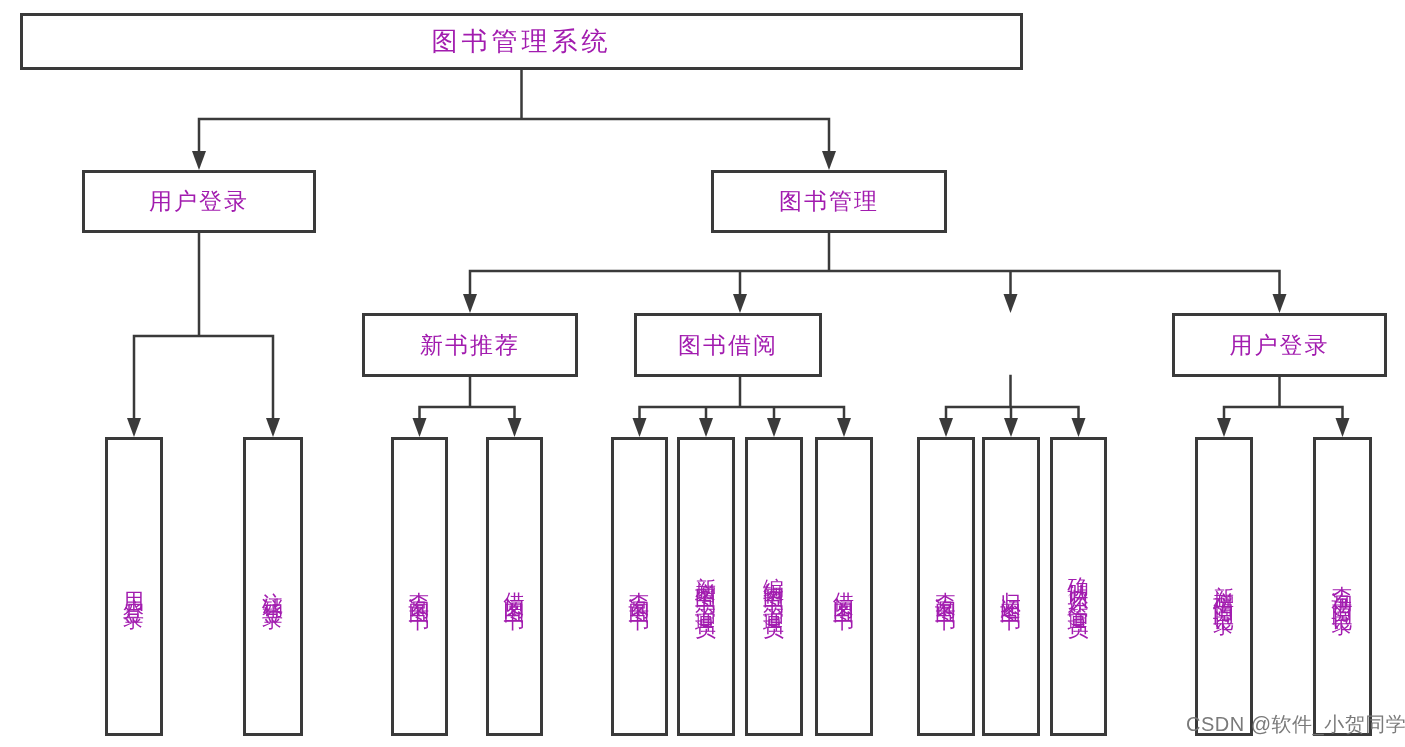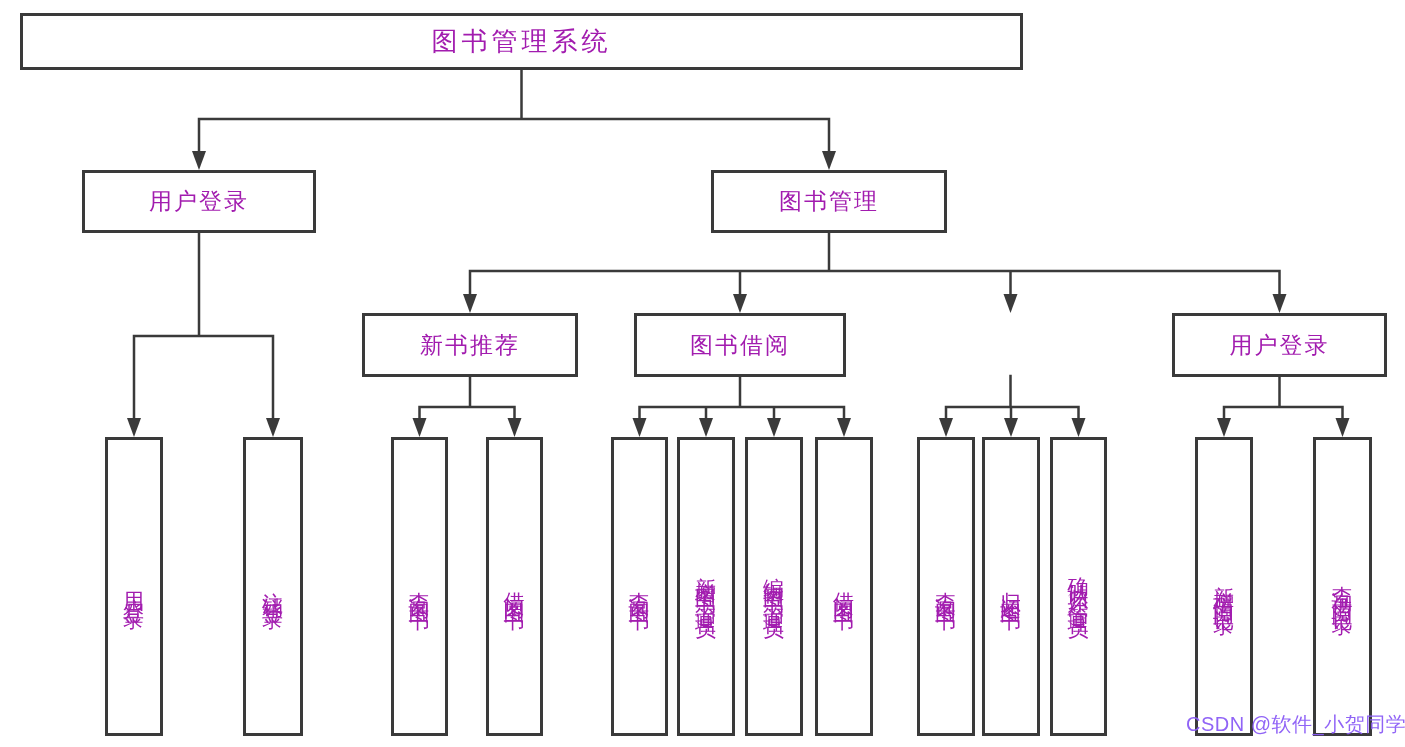--- a/index.html
+++ b/index.html
@@ -12,21 +12,21 @@
     position:absolute;box-sizing:border-box;border:3px solid #3a3a3a;background:#ffffff;
     display:flex;align-items:center;justify-content:center;color:#a21caf;z-index:2;
   }
   .node.h{font-size:23px;letter-spacing:2px;white-space:nowrap;}
   .node.root{font-size:26px;letter-spacing:4px;}
   .node.v{
     writing-mode:vertical-rl;text-orientation:mixed;
     font-size:21px;letter-spacing:6px;line-height:1;
   }
   .watermark{
-    position:absolute;z-index:5;color:#8b5cf6;font-size:20px;letter-spacing:0.5px;
+    position:absolute;z-index:5;color:#737373;font-size:20px;letter-spacing:0.5px;
     white-space:nowrap;opacity:0.95;
   }
 </style>
 </head>
 <body>
 
 <div class="stage">
 
   <svg class="wires" width="1405" height="747" viewBox="0 0 1405 747" xmlns="http://www.w3.org/2000/svg">
     <g stroke="#3a3a3a" stroke-width="2.5" fill="none" stroke-linecap="square">
@@ -67,21 +67,21 @@
       <polygon points="1335.5,418 1349.5,418 1342.5,437"></polygon>
     </g>
   </svg>
 
   <div class="node h root" style="left:20px;top:13px;width:1003px;height:57px">图书管理系统</div>
 
   <div class="node h" style="left:82px;top:170px;width:234px;height:63px">用户登录</div>
   <div class="node h" style="left:711px;top:170px;width:236px;height:63px">图书管理</div>
 
   <div class="node h" style="left:362px;top:313px;width:216px;height:64px">新书推荐</div>
-  <div class="node h" style="left:634px;top:313px;width:212px;height:64px">图书借阅</div>
+  <div class="node h" style="left:634px;top:313px;width:188px;height:64px">图书借阅</div>
   <div class="node h" style="left:1172px;top:313px;width:215px;height:64px">用户登录</div>
 
   <div class="node v" style="left:105px;top:437px;width:58px;height:299px">用户登录</div>
   <div class="node v" style="left:243px;top:437px;width:60px;height:299px">注销登录</div>
 
   <div class="node v" style="left:391px;top:437px;width:57px;height:299px">查询图书</div>
   <div class="node v" style="left:486px;top:437px;width:57px;height:299px">借阅图书</div>
 
   <div class="node v" style="left:611px;top:437px;width:57px;height:299px">查询图书</div>
   <div class="node v" style="left:677px;top:437px;width:58px;height:299px">新增图书（管理员）</div>

